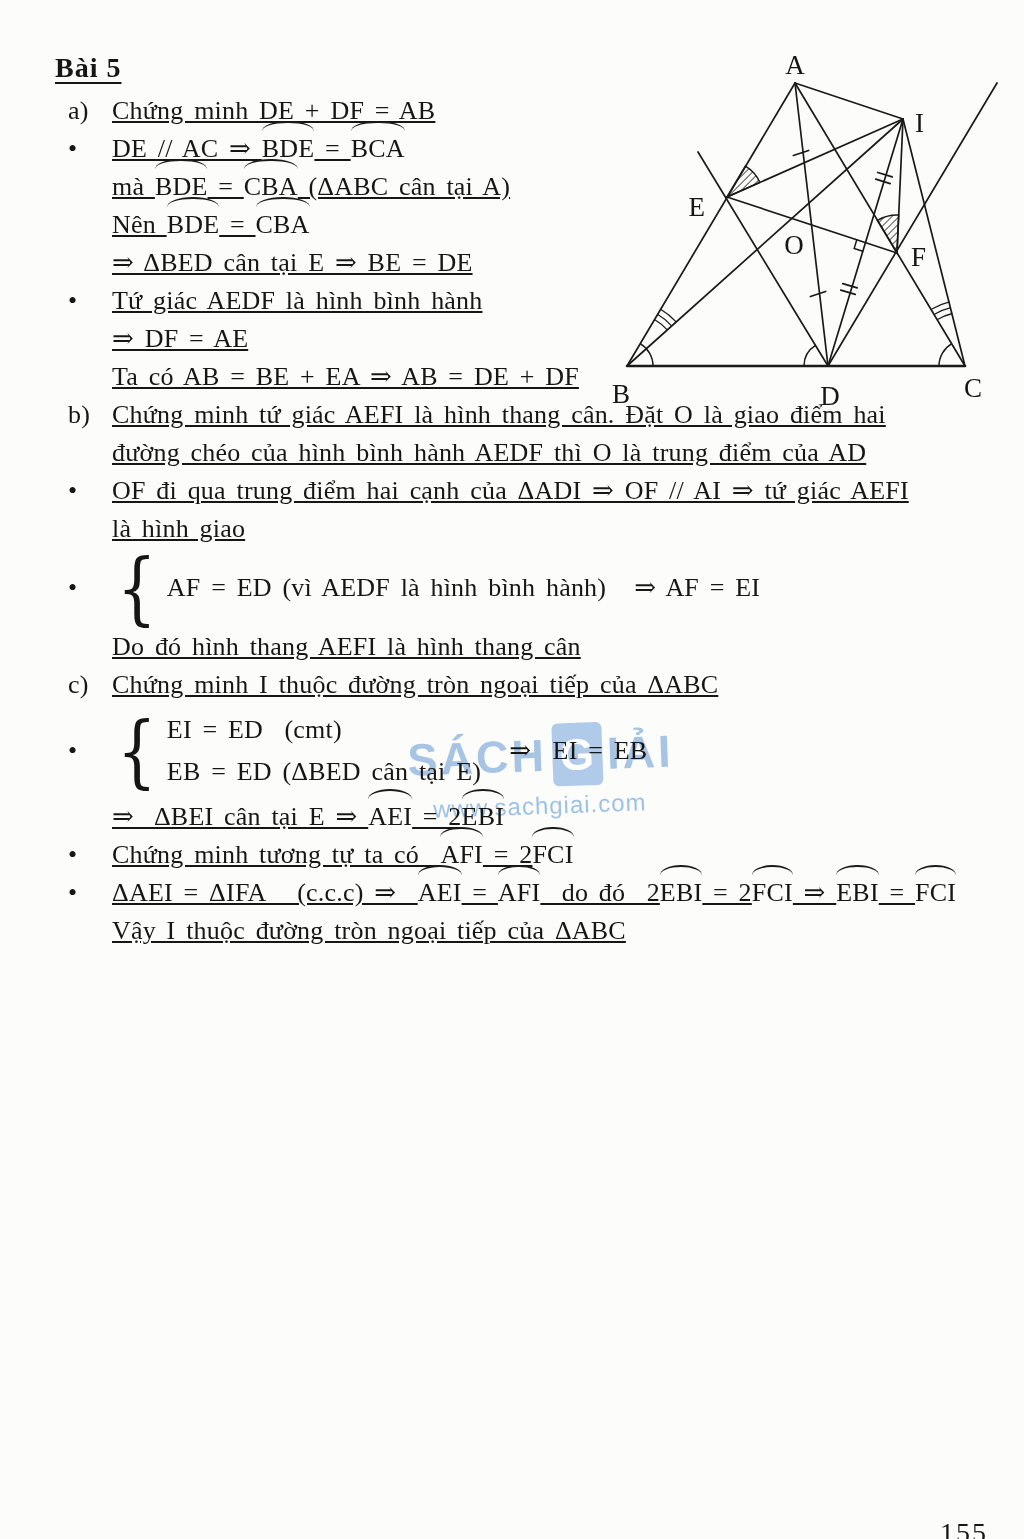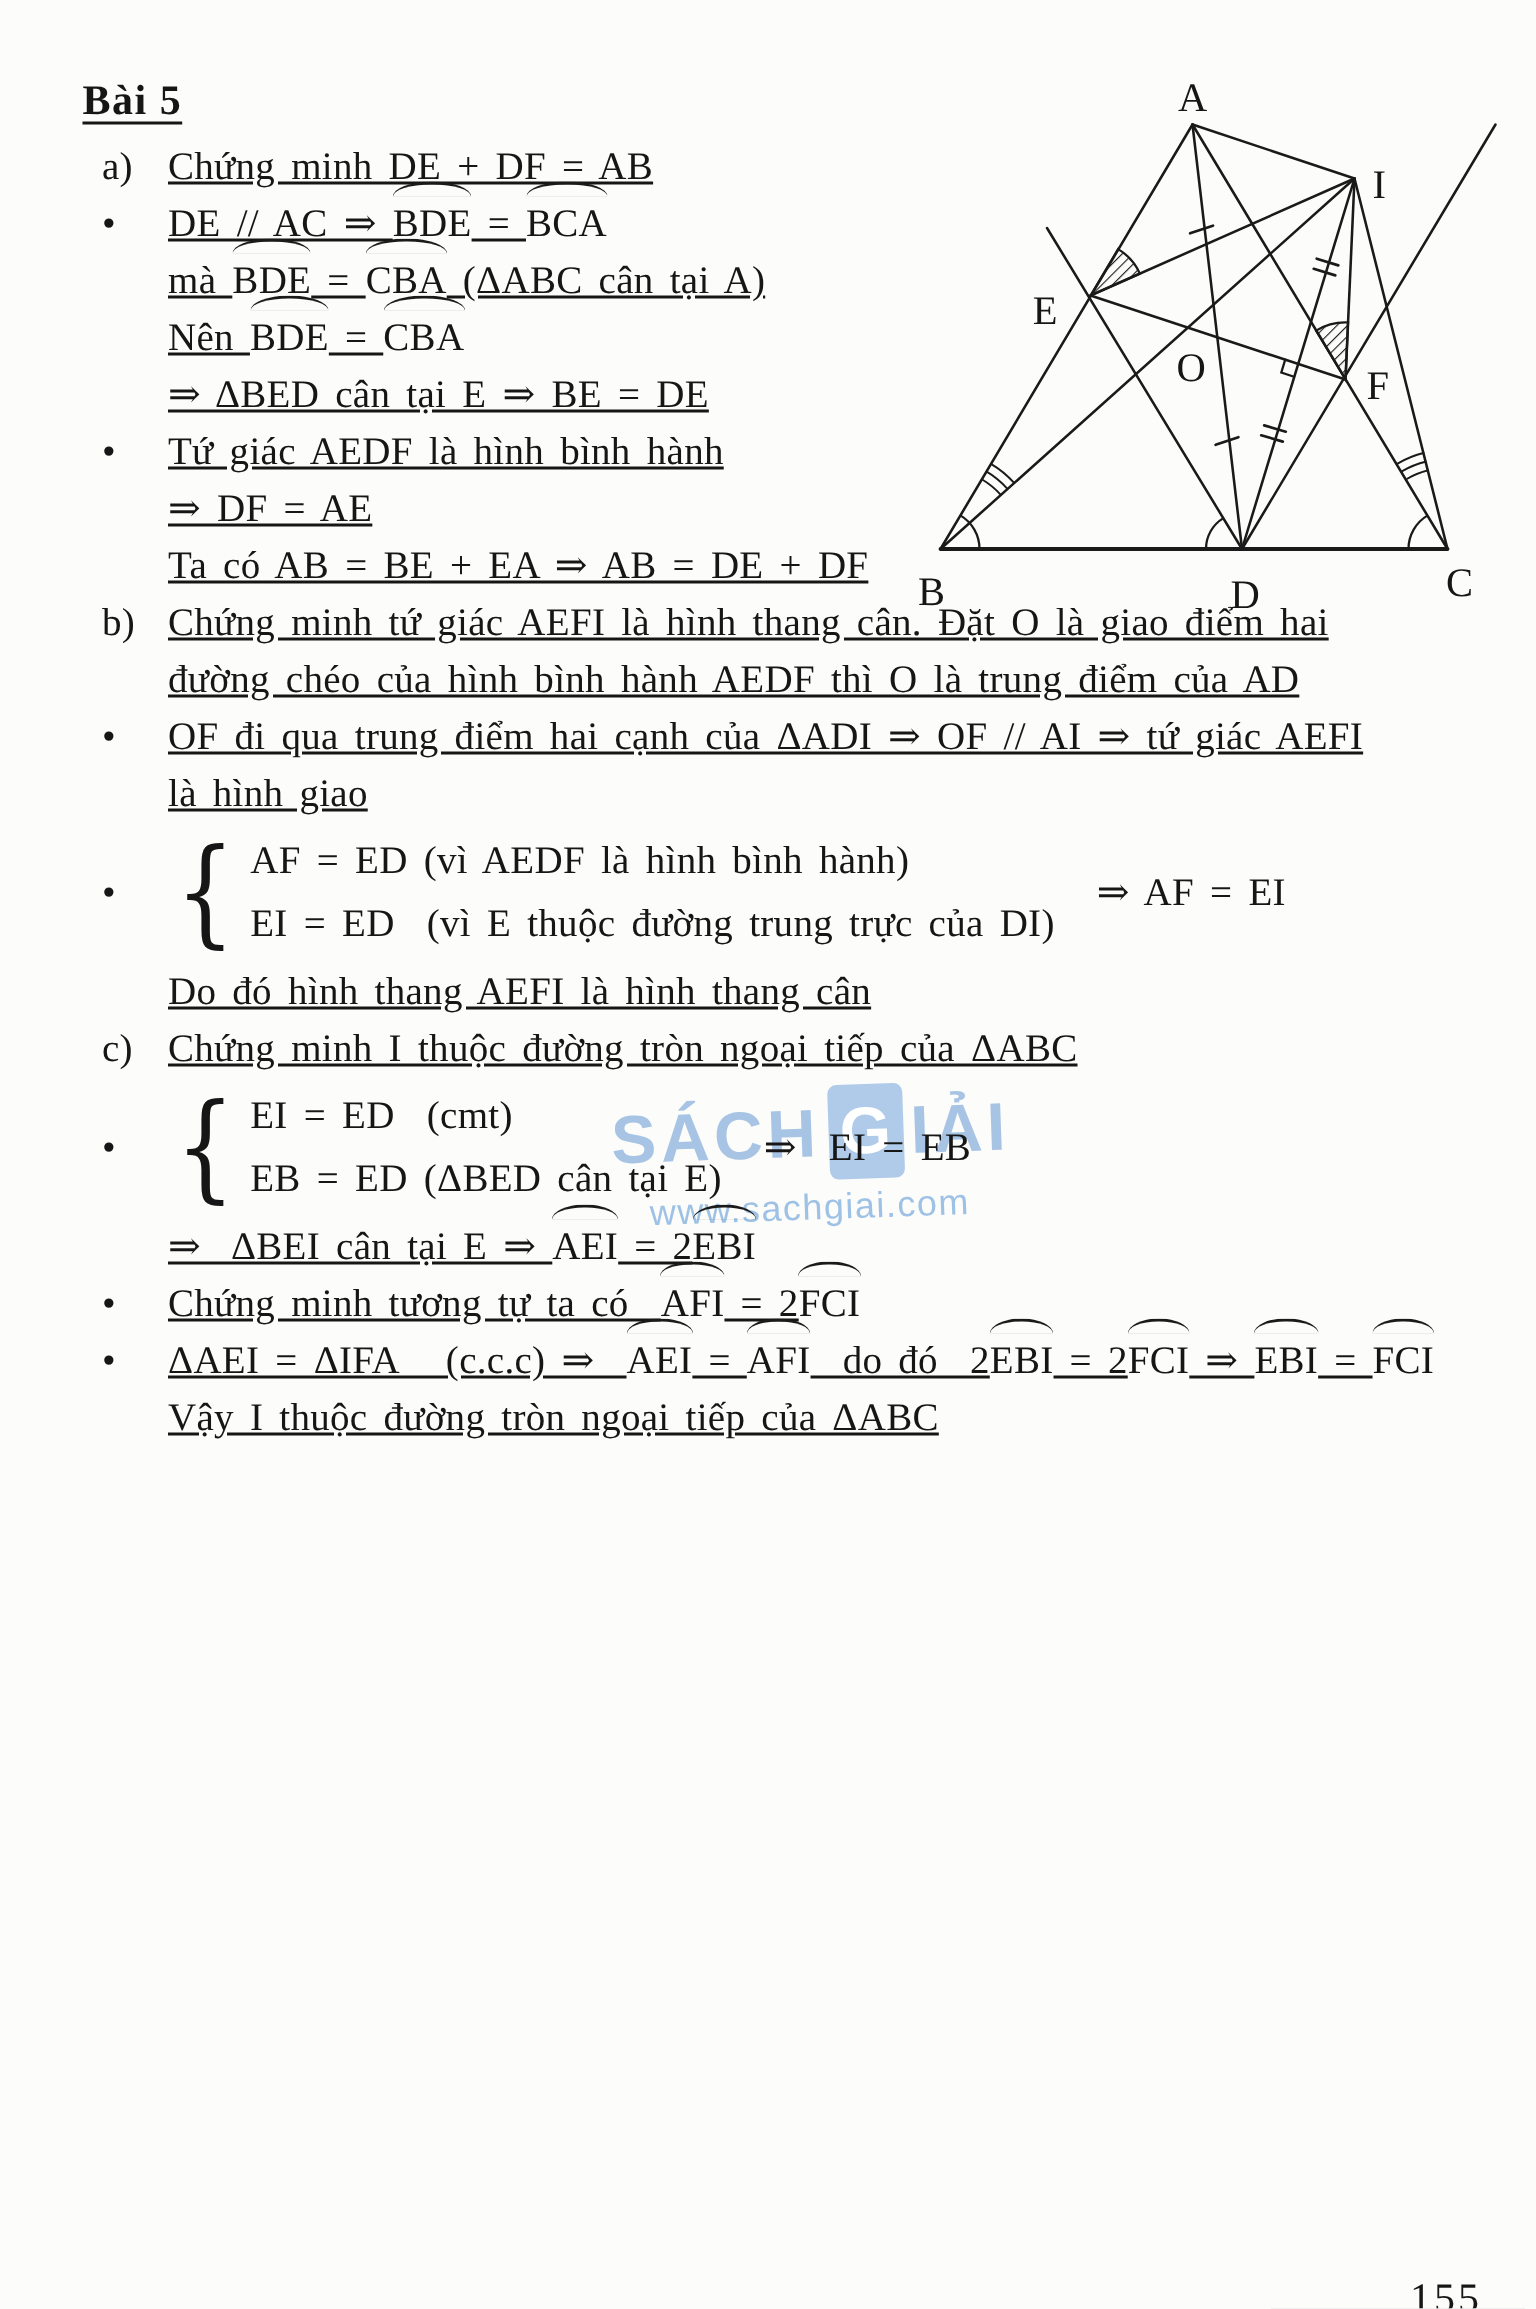--- a/index.html
+++ b/index.html
@@ -133,21 +133,20 @@
       </div>
       <div class="t-line">
         <span class="marker"></span>
         <span class="content"><span>là hình giao</span></span>
       </div>
       <div class="t-line brace-line">
         <span class="marker">•</span>
         <span class="brace">{</span>
         <div class="brace-rows">
           <div class="b-row"><span>AF = ED (vì AEDF là hình bình hành)</span></div>
-          <div class="b-row"><span>EI = ED  (vì E thuộc đường trung trực của DI)</span></div>
         </div>
         <div class="brace-conclusion"><span>⇒ AF = EI</span></div>
       </div>
       <div class="t-line">
         <span class="marker"></span>
         <span class="content"><span>Do đó hình thang AEFI là hình thang cân</span></span>
       </div>
       <div class="t-line">
         <span class="marker">c)</span>
         <span class="content"><span>Chứng minh I thuộc đường tròn ngoại tiếp của ΔABC</span></span>

